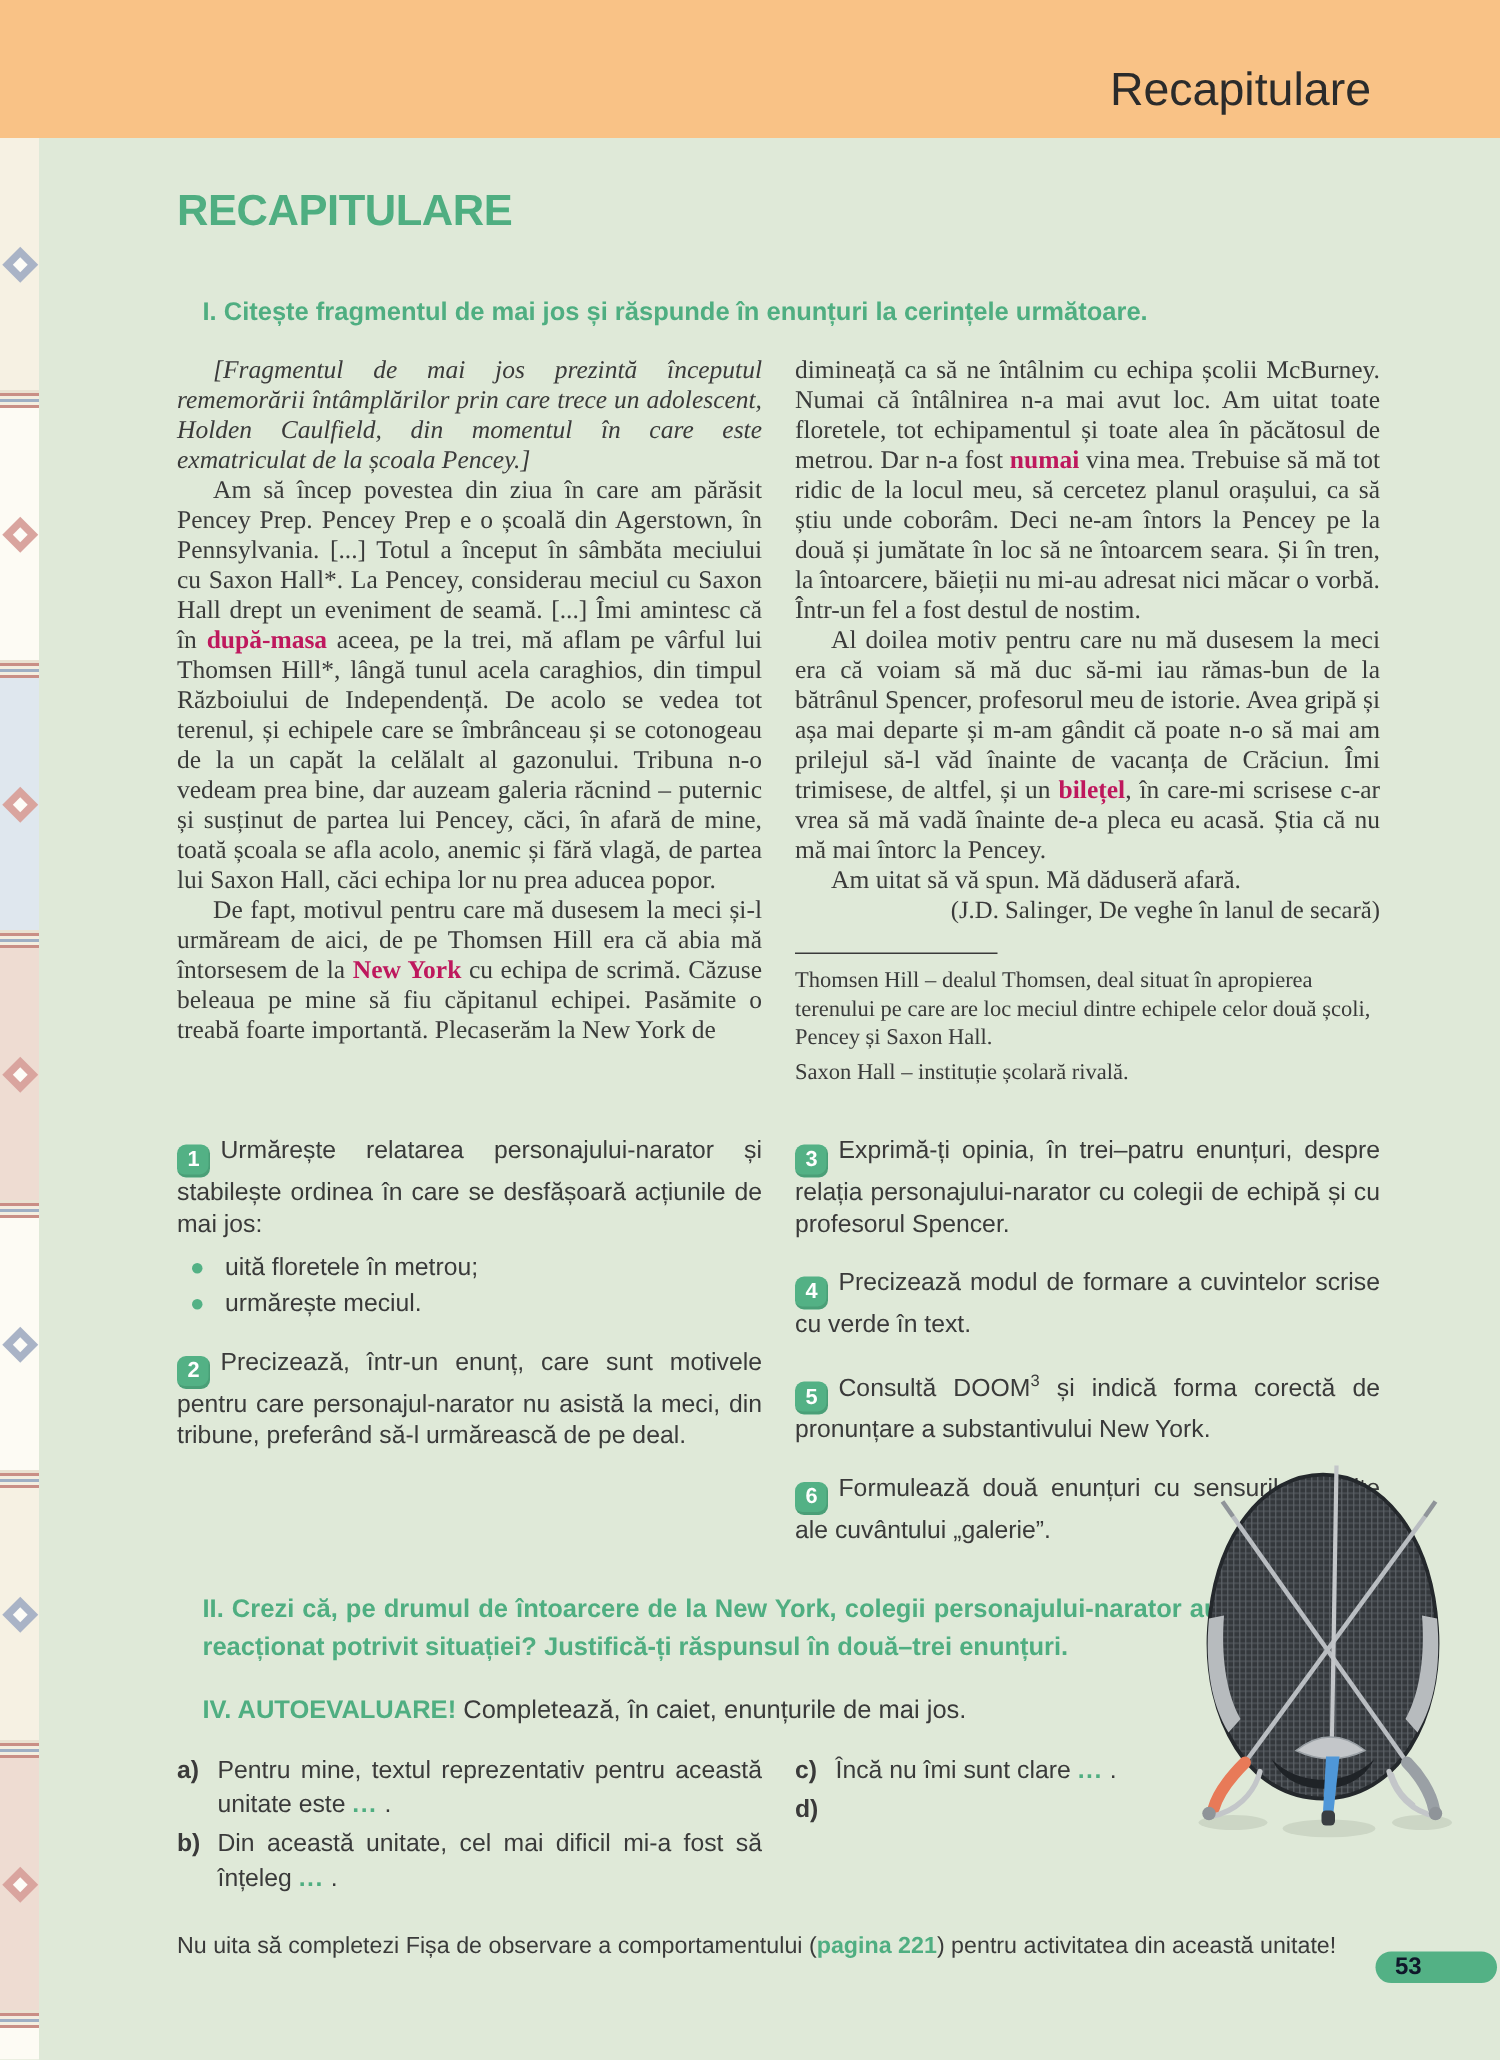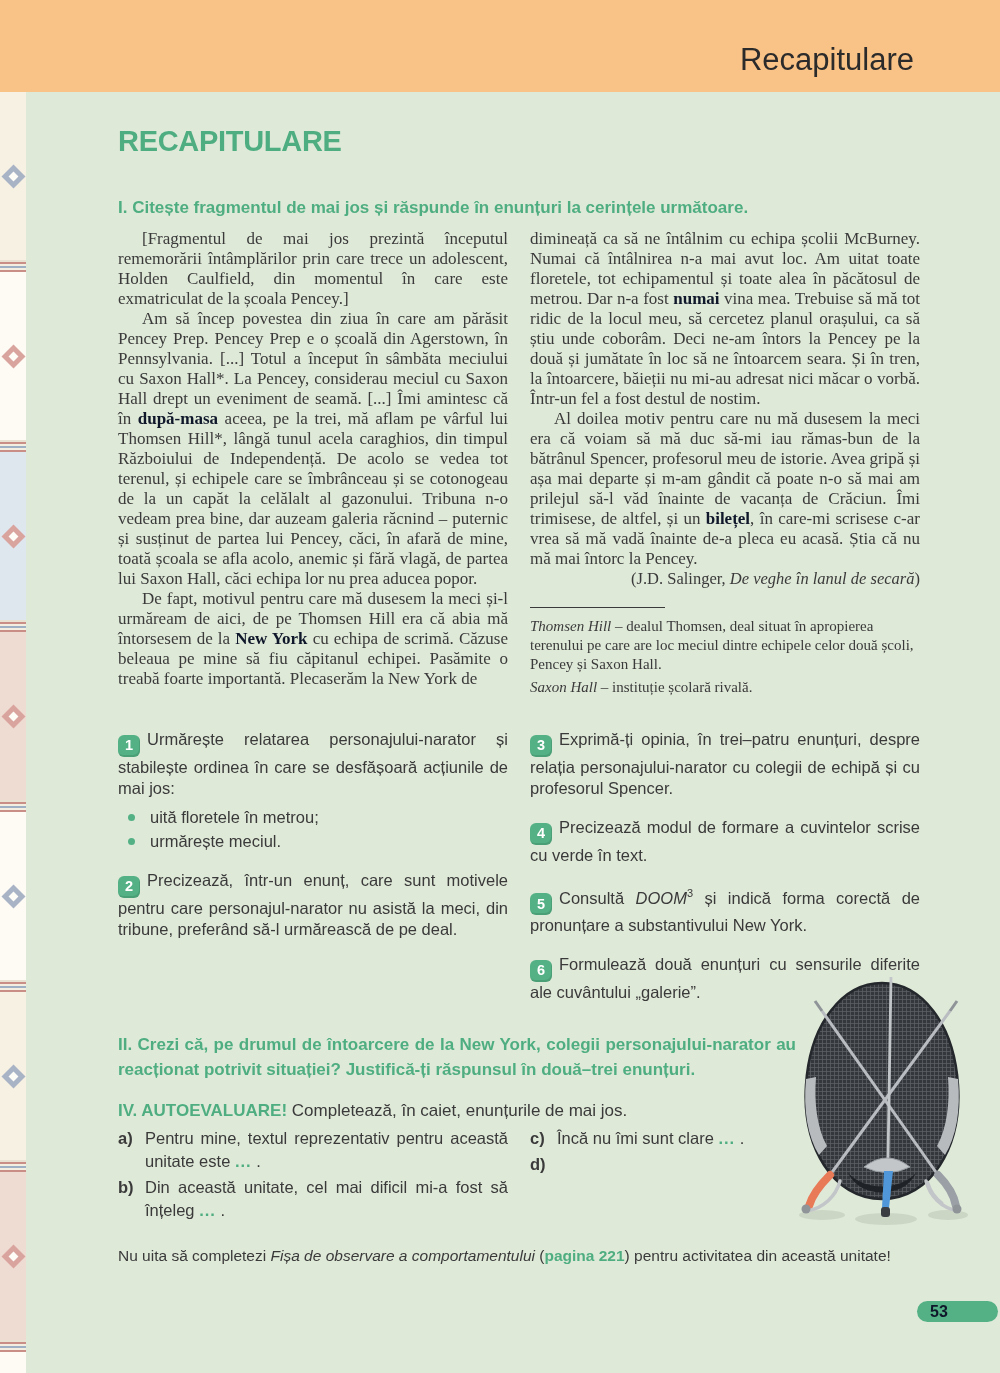--- a/index.html
+++ b/index.html
@@ -18,45 +18,45 @@
   .t-cream{background:#f6f1e3}.t-white{background:#fdfbf4}.t-blue{background:#dfe7ee}.t-pink{background:#eedcd2}
   .motif{width:17px;height:17px;transform:rotate(45deg);position:relative;}
   .m-blue{background:#a9b3c6}.m-red{background:#d9a49e}
   .motif::after{content:"";position:absolute;inset:5px;background:#fdfcf7;}
   .pband{width:26px;height:12px;
     background:linear-gradient(180deg,#e9e2d2 0 2px,#c98f86 2px 4px,#f3eee0 4px 6px,#9fafc4 6px 8px,#f3eee0 8px 10px,#c98f86 10px 12px);}
   
   .content{position:absolute;left:118px;top:92px;width:802px;}
   h1.page-title{margin:33px 0 0 0;font-size:29px;line-height:33px;letter-spacing:-0.3px;
     color:#4fae81;font-weight:bold;}
-  .green-head{color:#4fae81;font-weight:bold;font-size:17px;line-height:25px;margin:0;}
+  .green-head{color:#4fae81;font-weight:bold;font-size:17px;line-height:25px;margin:17px;}
   .sec1{margin-top:37px;}
   
   .cols{display:flex;gap:22px;}
   .col{width:390px;}
   .serif{font-family:"Liberation Serif","DejaVu Serif",serif;font-size:17px;line-height:20px;
     text-align:justify;color:#3a3a3a;}
   .passage{margin-top:9px;}
   .serif p{margin:0;text-indent:24px;}
-  .italic{}
-  .gw{color:#0f172a;font-weight:bold;}
+  .italic{font-style:italic;}
+  .gw{color:#be185d;font-weight:bold;}
   .citation{text-align:right;margin-top:3px;font-size:16.5px;}
   .footrule{width:135px;border:none;border-top:1.6px solid #3a3a3a;margin:18px 0 9px 0;}
   .footnote{font-size:15px;line-height:19px;text-align:left;margin:0 0 4px 0 !important;text-indent:0 !important;}
   
   .ex-block{margin-top:28px;}
   .ex-item{font-size:16.5px;line-height:21.5px;text-align:justify;margin:0 0 17px 0;}
   .badge{display:inline-flex;width:22px;height:22px;border-radius:6px;background:#53b185;color:#fff;
     font-weight:bold;font-size:14.5px;align-items:center;justify-content:center;margin-right:7px;
     vertical-align:-5px;box-shadow:inset -1px -2px 0 rgba(0,0,0,0.10);}
   ul.bullets{list-style:none;margin:7px 0 0 0;padding:0;}
   ul.bullets li{position:relative;padding-left:32px;margin-bottom:3px;text-align:left;}
   ul.bullets li::before{content:"";position:absolute;left:10px;top:7px;width:7px;height:7px;border-radius:50%;background:#53b185;}
   sup{font-size:11px;}
-  .it{font-style:italic;}
+  .it{}
   
   .sec2{margin-top:12px;width:678px;text-align:justify;}
   .sec3{margin-top:14px;width:678px;text-align:justify;}
   .sec4head{margin-top:16px;font-size:17px;line-height:25px;}
   .sec4head .dark{color:#3a3a3a;font-weight:normal;text-align:center;}
   .iv-cols{display:flex;gap:22px;margin-top:4px;}
   .iv-left{width:390px;}
   .iv-right{width:262px;}
   .iv-item{display:flex;font-size:16.5px;line-height:23px;margin-bottom:3px;}
   .iv-label{width:27px;font-weight:bold;flex:none;}
@@ -118,20 +118,21 @@
 
   <div class="cols passage serif">
     <div class="col">
       <p class="italic"><span>[Fragmentul de mai jos prezintă începutul rememorării întâmplărilor prin care trece un adolescent, Holden Caulfield, din momentul în care este exmatriculat de la școala Pencey.]</span></p>
       <p><span>Am să încep povestea din ziua în care am părăsit Pencey Prep. Pencey Prep e o școală din Agerstown, în Pennsylvania. [...] Totul a început în sâmbăta meciului cu Saxon Hall*. La Pencey, considerau meciul cu Saxon Hall drept un eveniment de seamă. [...] Îmi amintesc că în </span><span class="gw">după-masa</span><span> aceea, pe la trei, mă aflam pe vârful lui Thomsen Hill*, lângă tunul acela caraghios, din timpul Războiului de Independență. De acolo se vedea tot terenul, și echipele care se îmbrânceau și se cotonogeau de la un capăt la celălalt al gazonului. Tribuna n-o vedeam prea bine, dar auzeam galeria răcnind – puternic și susținut de partea lui Pencey, căci, în afară de mine, toată școala se afla acolo, anemic și fără vlagă, de partea lui Saxon Hall, căci echipa lor nu prea aducea popor.</span></p>
       <p><span>De fapt, motivul pentru care mă dusesem la meci și-l urmăream de aici, de pe Thomsen Hill era că abia mă întorsesem de la </span><span class="gw">New York</span><span> cu echipa de scrimă. Căzuse beleaua pe mine să fiu căpitanul echipei. Pasămite o treabă foarte importantă. Plecaserăm la New York de</span></p>
     </div>
     <div class="col">
       <p style="text-indent:0"><span>dimineață ca să ne întâlnim cu echipa școlii McBurney. Numai că întâlnirea n-a mai avut loc. Am uitat toate floretele, tot echipamentul și toate alea în păcătosul de metrou. Dar n-a fost </span><span class="gw">numai</span><span> vina mea. Trebuise să mă tot ridic de la locul meu, să cercetez planul orașului, ca să știu unde coborâm. Deci ne-am întors la Pencey pe la două și jumătate în loc să ne întoarcem seara. Și în tren, la întoarcere, băieții nu mi-au adresat nici măcar o vorbă. Într-un fel a fost destul de nostim.</span></p>
       <p><span>Al doilea motiv pentru care nu mă dusesem la meci era că voiam să mă duc să-mi iau rămas-bun de la bătrânul Spencer, profesorul meu de istorie. Avea gripă și așa mai departe și m-am gândit că poate n-o să mai am prilejul să-l văd înainte de vacanța de Crăciun. Îmi trimisese, de altfel, și un </span><span class="gw">bilețel</span><span>, în care-mi scrisese c-ar vrea să mă vadă înainte de-a pleca eu acasă. Știa că nu mă mai întorc la Pencey.</span></p>
+      <p><span>Am uitat să vă spun. Mă dăduseră afară.</span></p>
       <p class="citation" style="text-indent:0"><span>(J.D. Salinger, </span><span class="it">De veghe în lanul de secară</span><span>)</span></p>
       <hr class="footrule">
       <p class="footnote"><span class="it">Thomsen Hill</span><span> – dealul Thomsen, deal situat în apropierea terenului pe care are loc meciul dintre echipele celor două școli, Pencey și Saxon Hall.</span></p>
       <p class="footnote"><span class="it">Saxon Hall</span><span> – instituție școlară rivală.</span></p>
     </div>
   </div>
 
   <div class="cols ex-block">
     <div class="col">
       <div class="ex-item">

